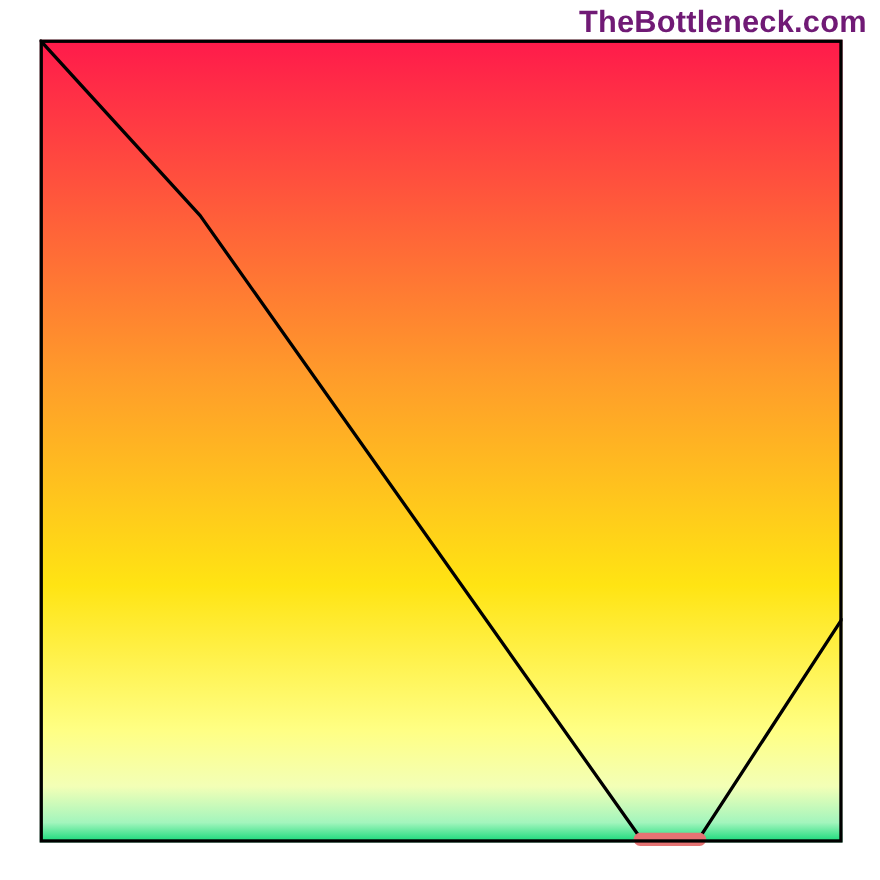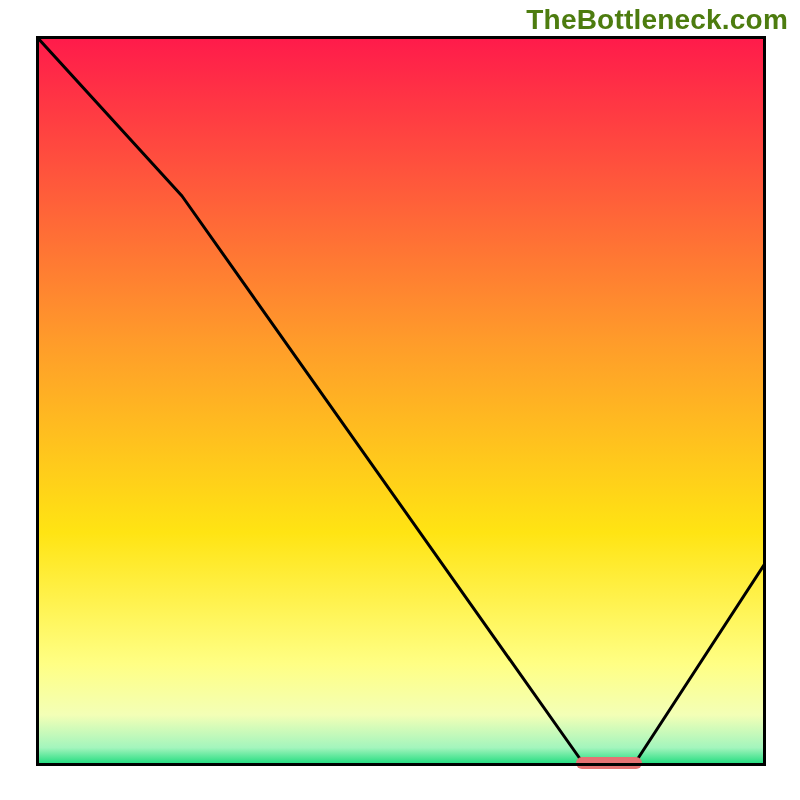--- a/index.html
+++ b/index.html
@@ -10,21 +10,21 @@
     height: 800px;
     background: #ffffff;
   }
   .watermark {
     position: absolute;
     top: 4px;
     right: 12px;
     font-family: Arial, Helvetica, sans-serif;
     font-size: 28px;
     font-weight: 700;
-    color: #4d7c0f;
+    color: #701a75;
     letter-spacing: 0.2px;
   }
   .plot-area {
     position: absolute;
     left: 36px;
     top: 36px;
     width: 730px;
     height: 730px;
   }
   .plot-area svg { display: block; width: 730px; height: 730px; }

